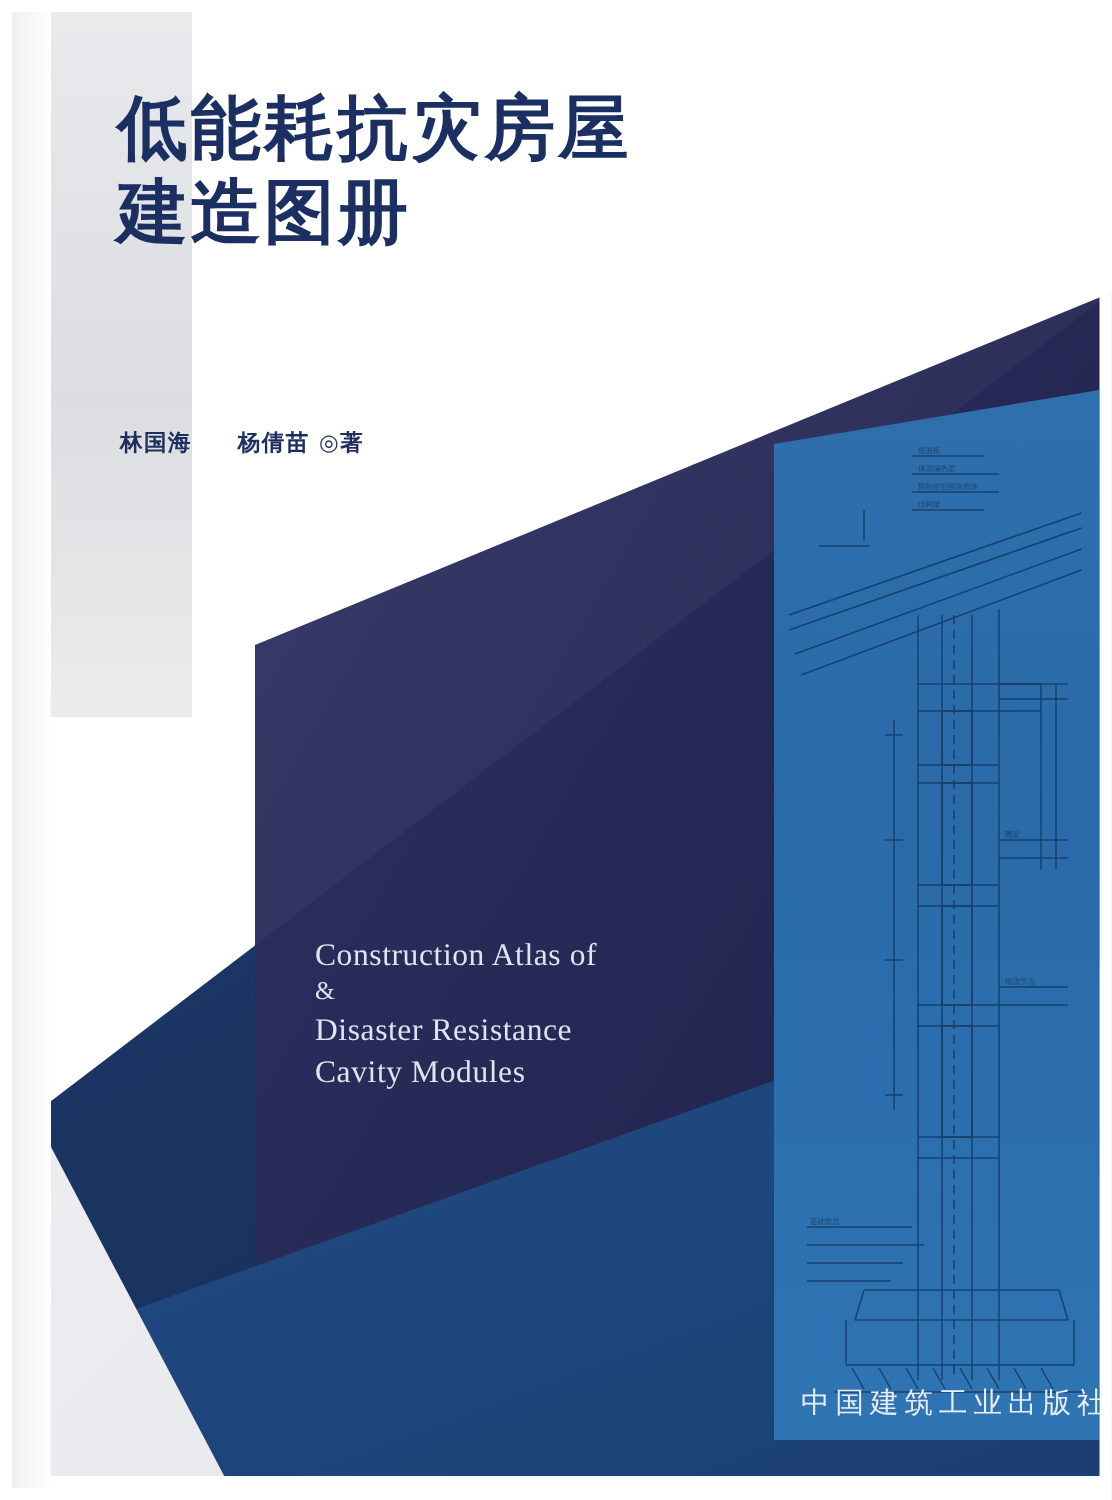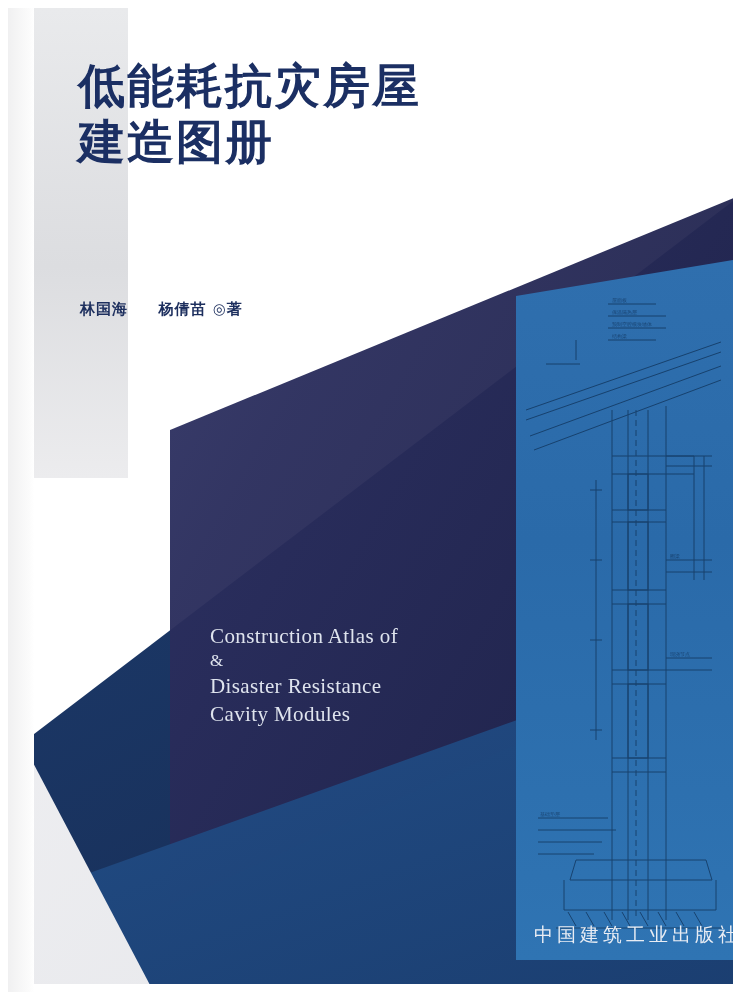--- a/index.html
+++ b/index.html
@@ -92,21 +92,21 @@
     font-weight: bold;
     font-size: 47px;
     line-height: 56px;
     letter-spacing: 2px;
     color: #1b2f63;
     white-space: nowrap;
   }
 
   .authors {
     position: absolute;
-    left: 80px; top: 300px;
+    left: 80px; top: 286px;
     font-family: "DejaVu Sans", sans-serif;
     font-size: 15px;
     font-weight: bold;
     color: #1d2f5e;
     letter-spacing: 1px;
   }
   .authors .sp { display: inline-block; width: 18px; }
 
   .en-title {
     position: absolute;

